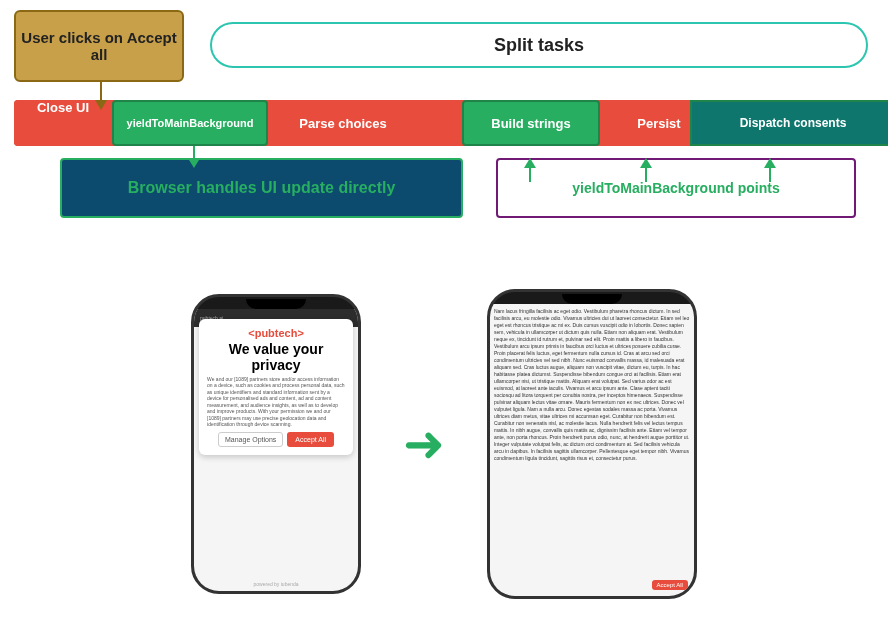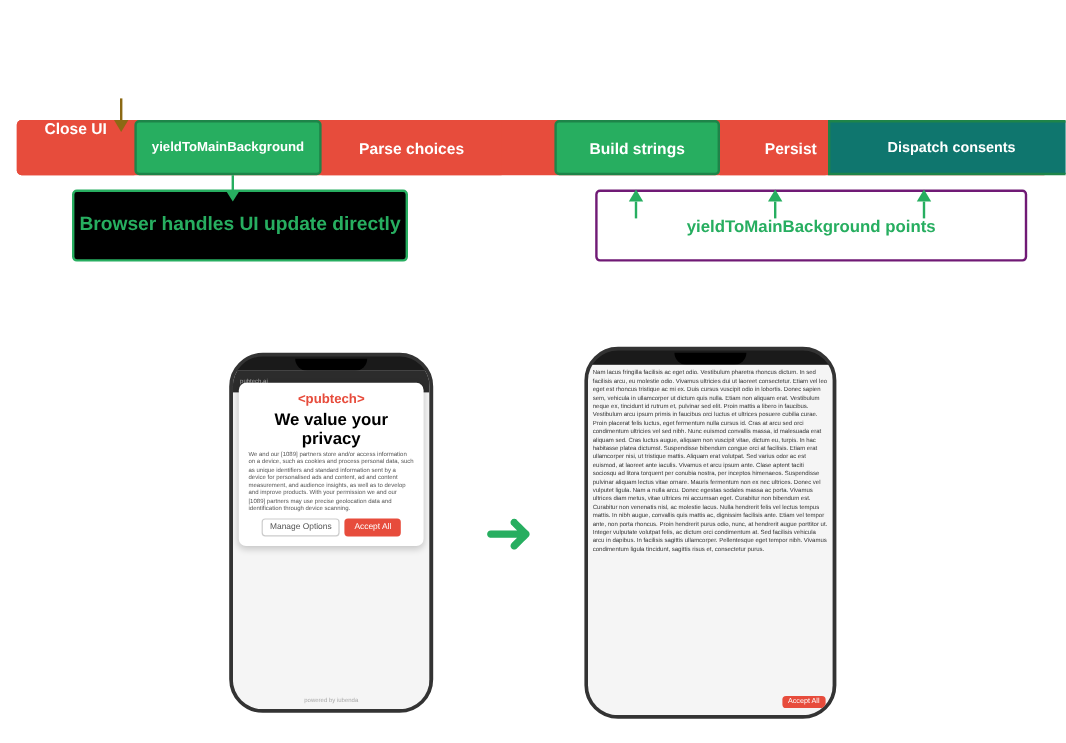--- a/index.html
+++ b/index.html
@@ -113,24 +113,24 @@
       width: 184px;
       background: #27ae60;
       color: #fff;
     }
 
     
     .browser-handles-box {
       position: absolute;
       top: 158px;
       left: 60px;
-      width: 280px;
+      width: 403px;
       height: 60px;
       border: 2px solid #27ae60;
-      background: #000000;
+      background: #0c4a6e;
       display: flex;
       align-items: center;
       justify-content: center;
       text-align: center;
       border-radius: 4px;
     }
 
     .browser-handles-text {
       font-size: 16px;
       font-weight: bold;
@@ -345,21 +345,27 @@
       background: #e74c3c;
       border-radius: 4px;
       z-index: 0;
     }
   </style>
 </head>
 <body>
 
 <div class="top-section">
 
-
+  <div class="user-clicks-box">
+    <span>User clicks on Accept all</span>
+  </div>
+
+  <div class="split-tasks-pill">
+    <span>Split tasks</span>
+  </div>
 
   <div class="down-arrow-left">
     <div class="arrow-line-v" style="height:18px; background:#8b6914;"></div>
     <div class="arrow-head-down" style="border-top-color:#8b6914;"></div>
   </div>
 
   <div class="pipeline-full-bar"></div>
 
   <div class="pipeline-segment seg-close-ui" style="position:absolute; top:100px; left:14px; width:98px; height:46px; background:#e74c3c; display:flex; align-items:flex-start; justify-content:center; font-weight:bold; font-size:13px; color:#fff; z-index:2; border-radius:4px 0 0 4px;">
     <span>Close UI</span>

